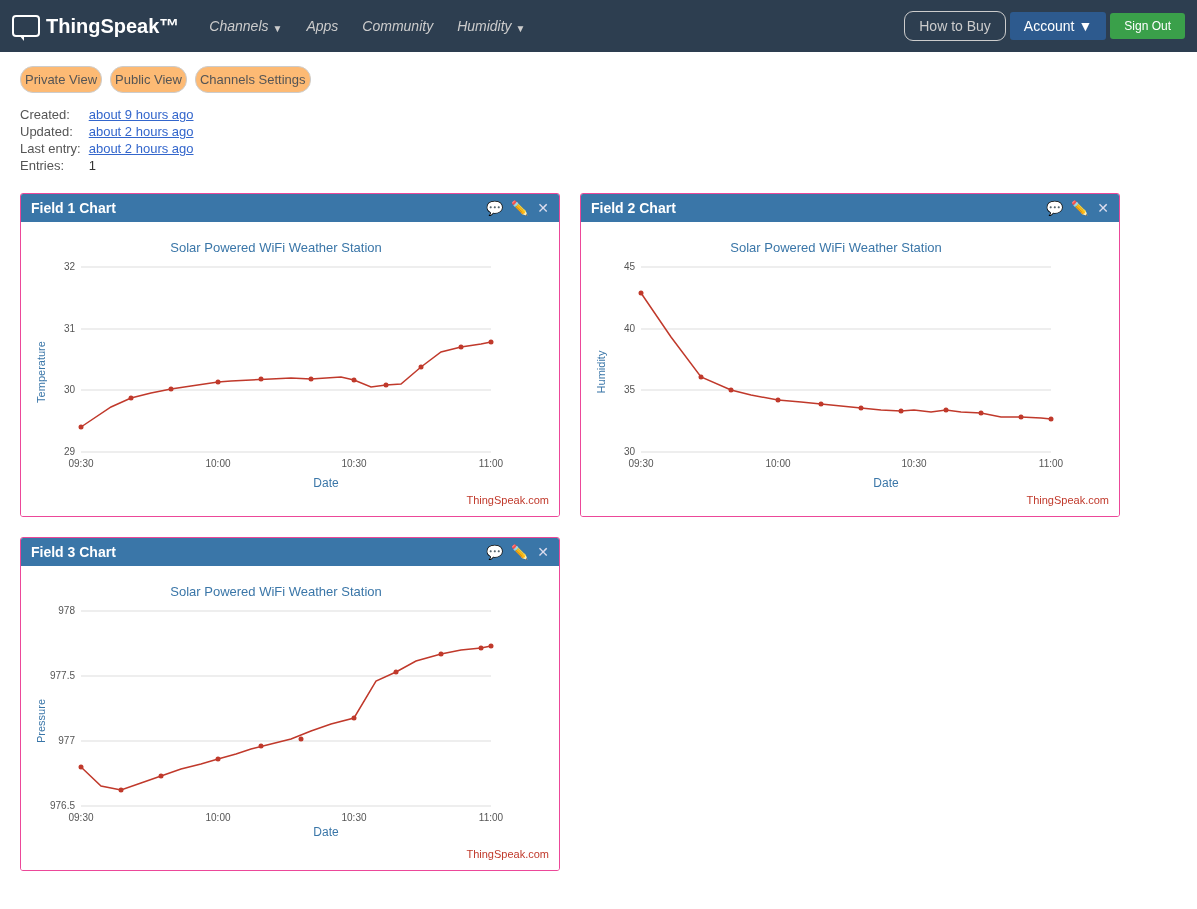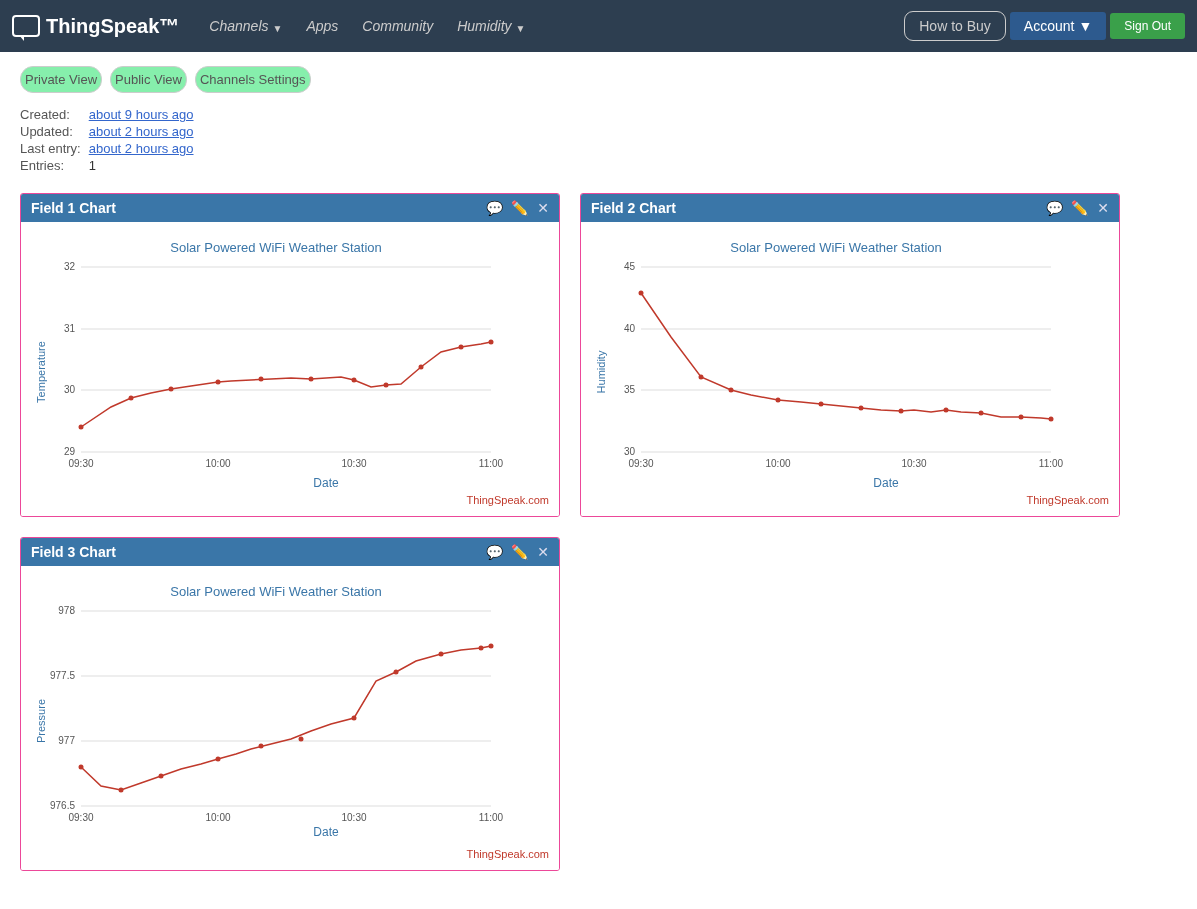--- a/index.html
+++ b/index.html
@@ -84,21 +84,21 @@
     
     .top-bar {
       display: flex;
       align-items: center;
       gap: 8px;
       margin-bottom: 14px;
       padding-top: 4px;
     }
     .tab-btn {
       border: 1px solid #ccc;
-      background: #86efac;
+      background: #fdba74;
       padding: 5px 4px;
       cursor: pointer;
       font-size: 13px;
       border-radius: 13px;
       color: #555;
     }
 
     
     .channel-stats h2 {
       font-size: 24px;

